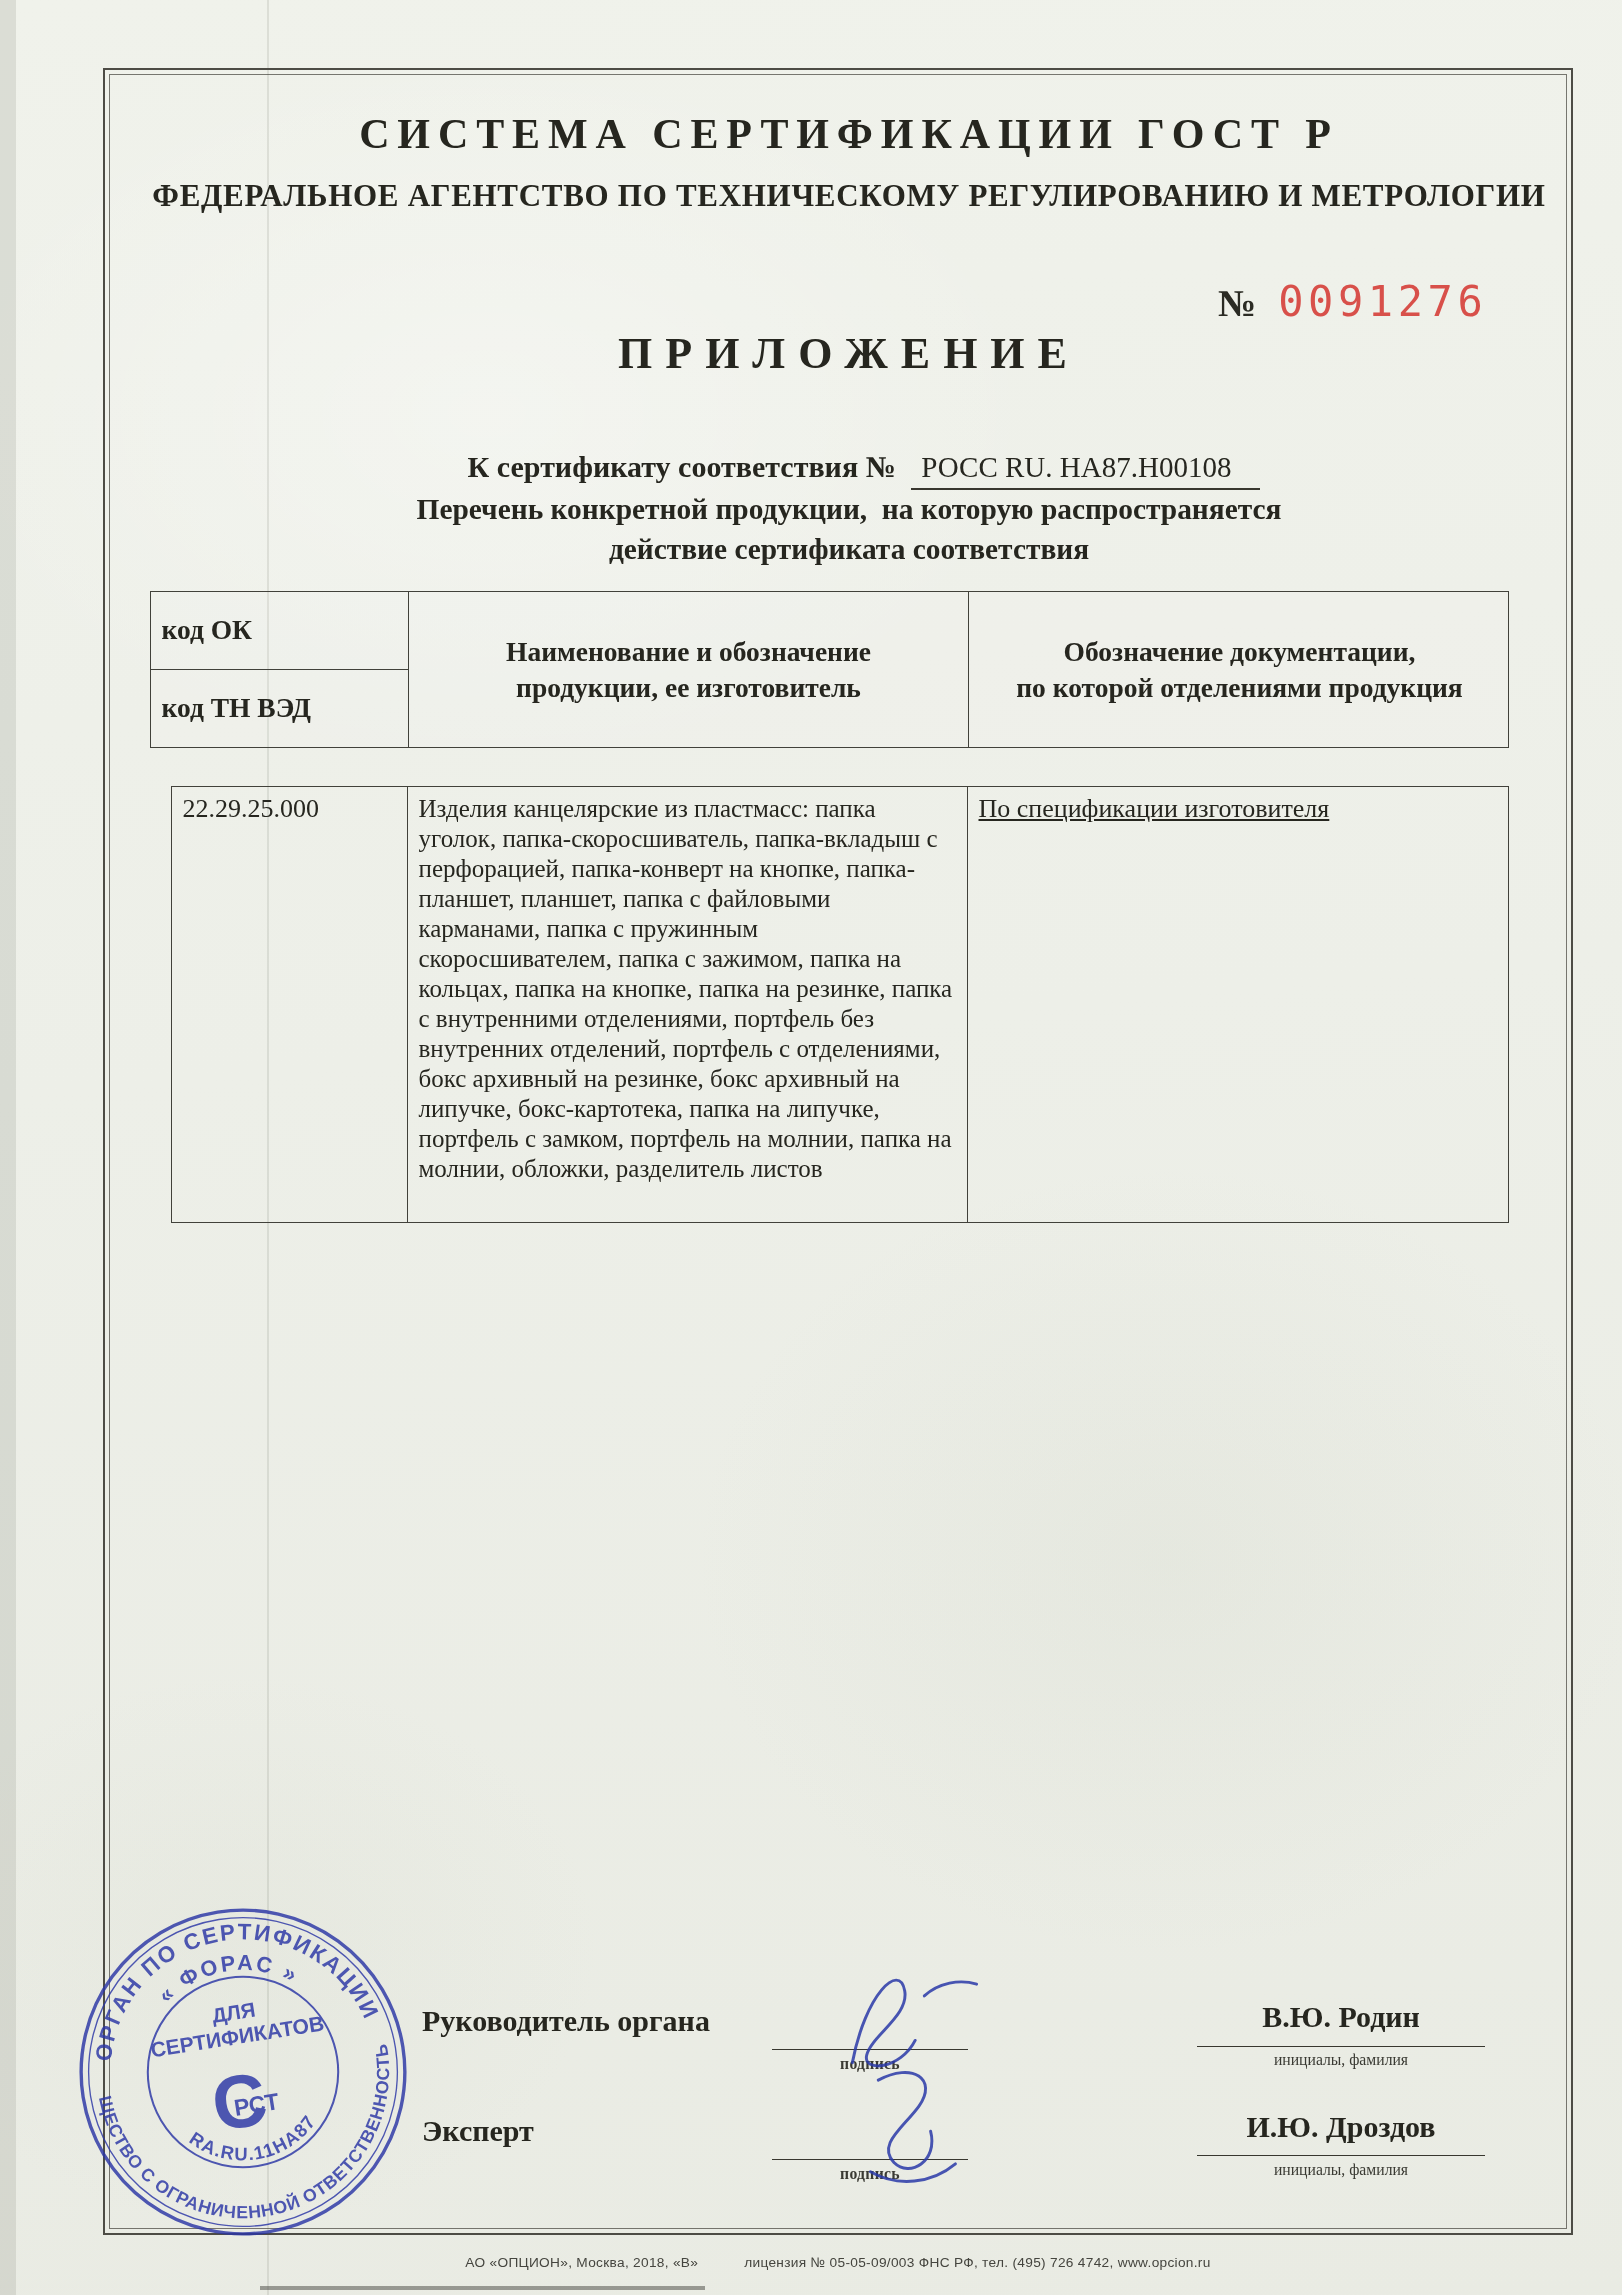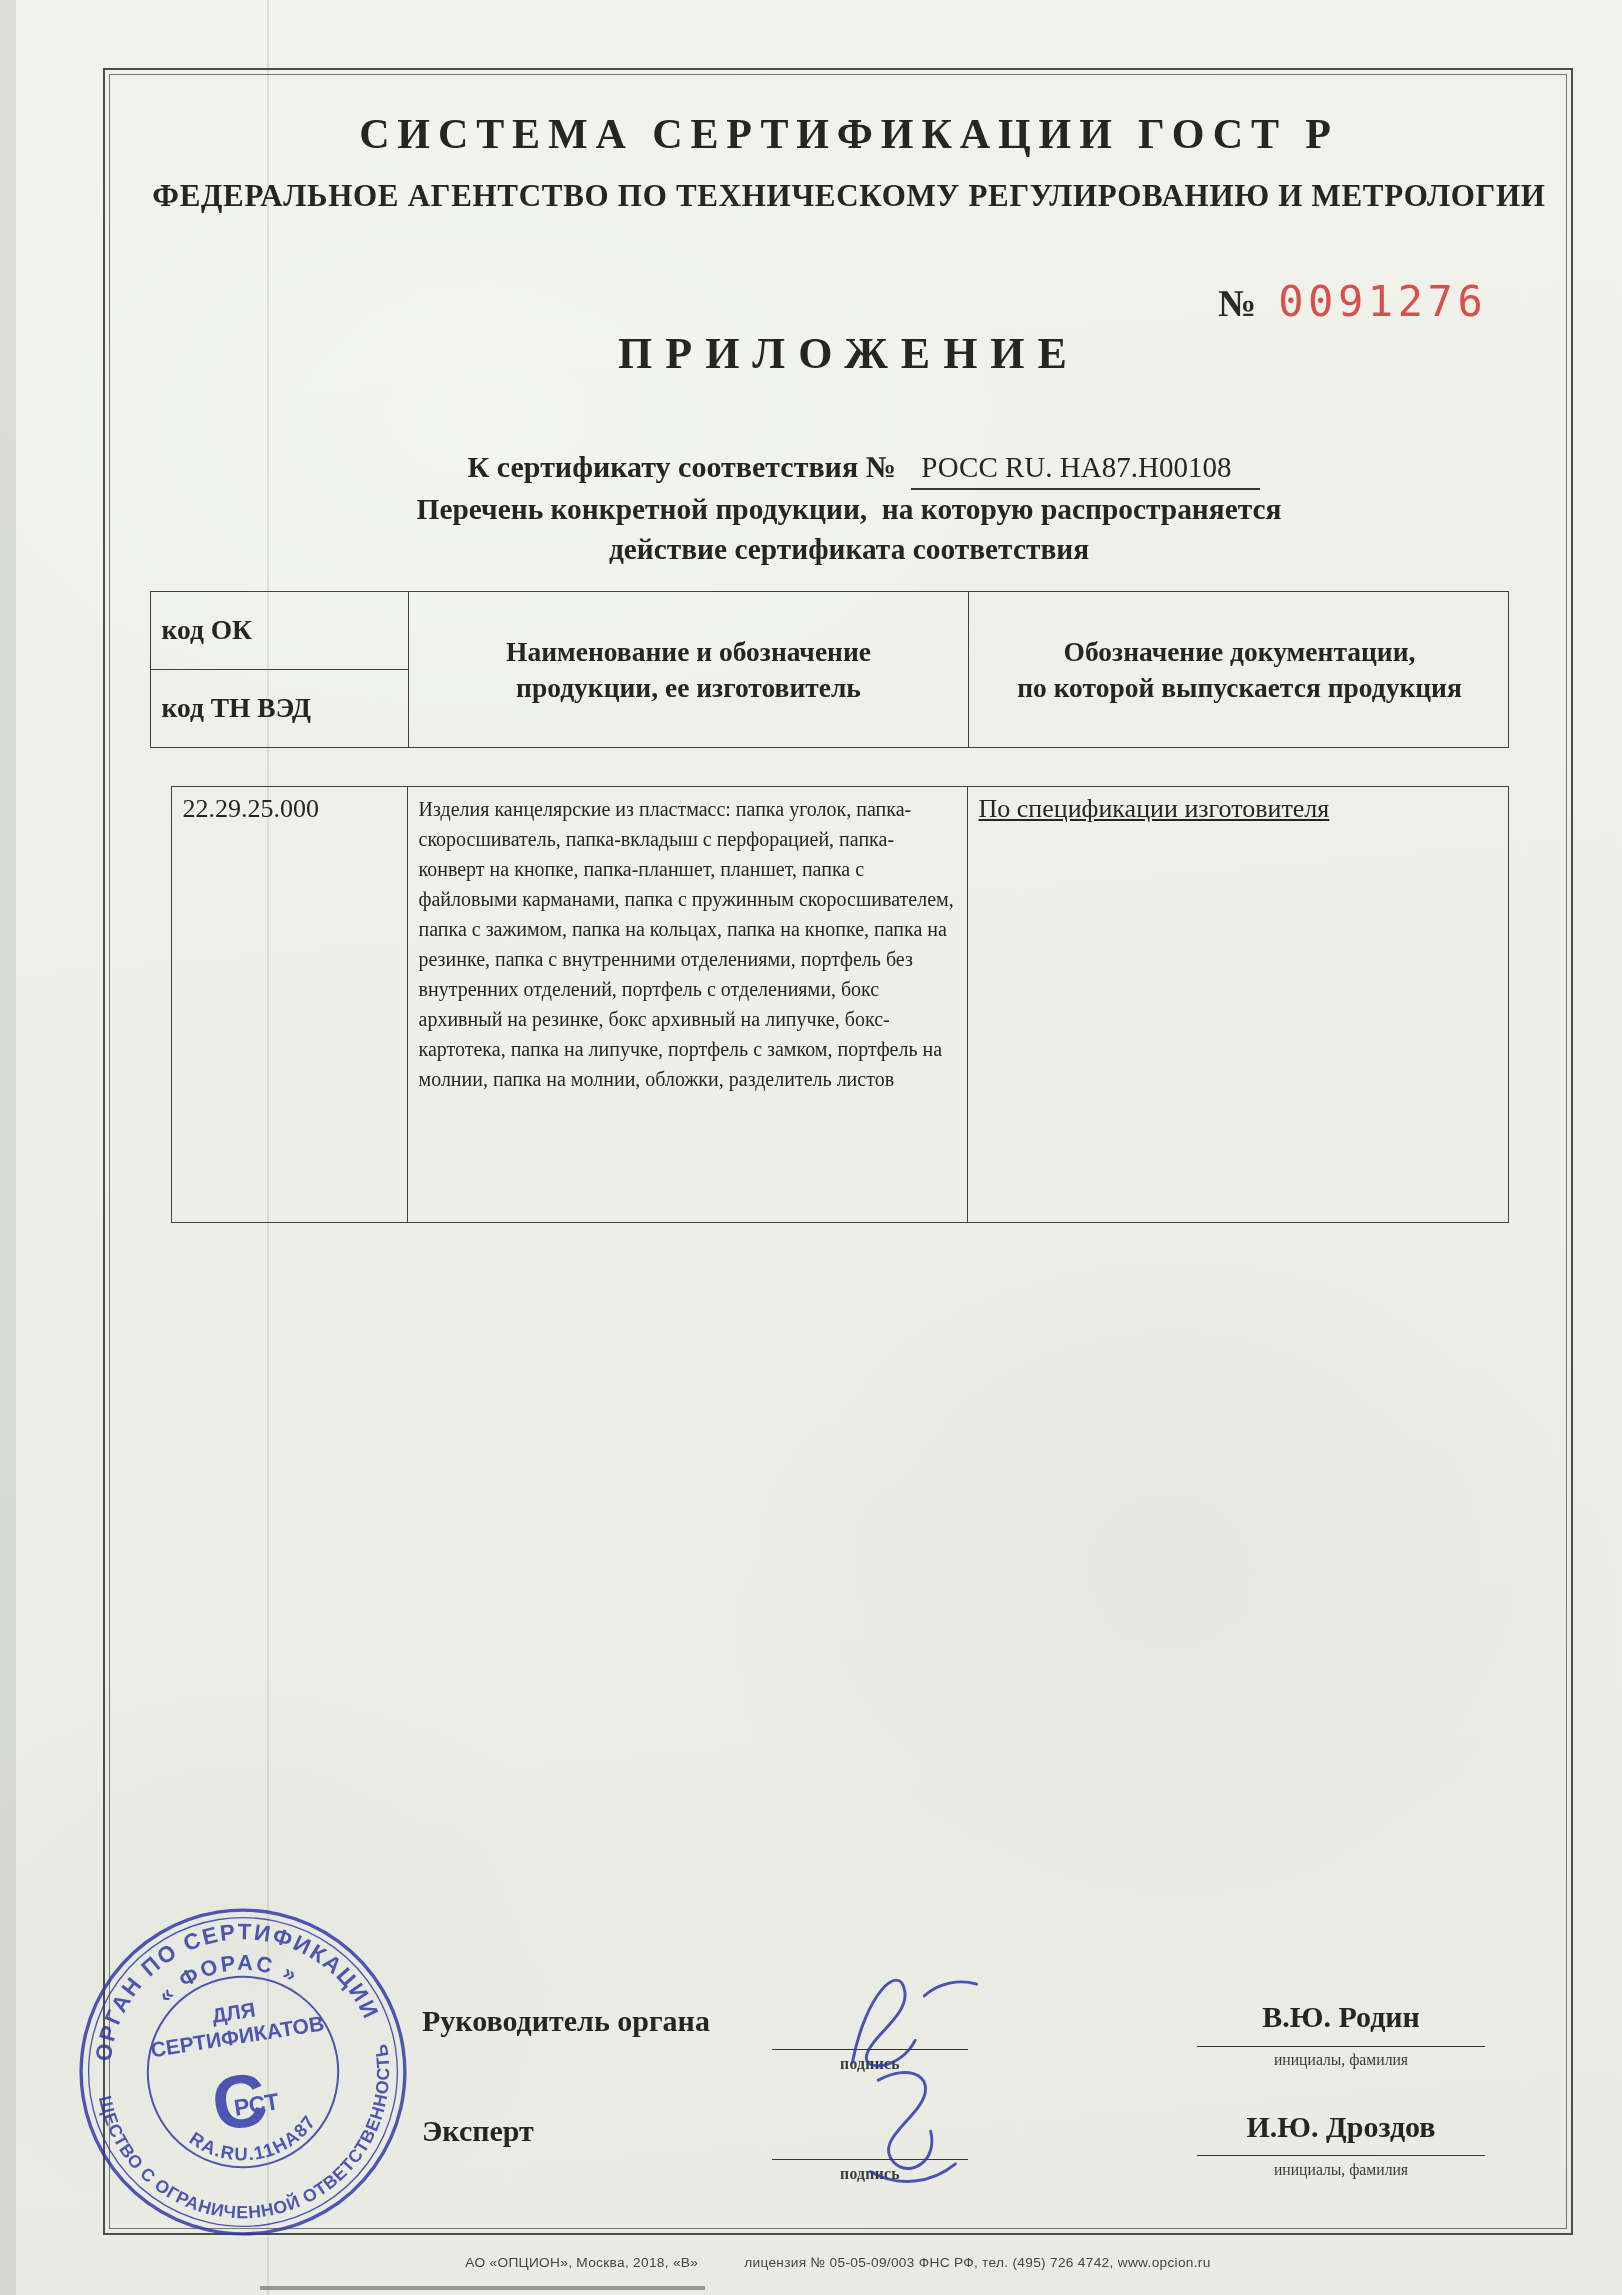--- a/index.html
+++ b/index.html
@@ -92,21 +92,21 @@
   }
 
   .table-body {
     position:absolute; left:171px; top:786px; width:1338px; height:437px;
     display:grid; grid-template-columns:236px 560px 541px;
     border:1.3px solid #41413a;
   }
   .table-body > div { border-right:1.3px solid #41413a; padding:6.5px 10.5px; }
   .table-body > div:last-child { border-right:none; }
   .cell-code { font-size:26px; }
-  .cell-product { font-size:20px; line-height:30px; text-align:left; }
+  .cell-product { font-size:25px; line-height:30px; text-align:left; }
   .cell-doc { font-size:26px;text-decoration:underline; }
 
   .sig-role { position:absolute; left:422px; font-size:30px; font-weight:bold; }
   .sig-line { position:absolute; left:772px; width:196px; border-top:1.3px solid #38372f; }
   .sig-caption {
     position:absolute; left:772px; width:196px; text-align:center;
     font-size:15.7px; color:#3a3a33; letter-spacing:0.3px;font-weight:bold;
   }
   .sig-name {
     position:absolute; left:1197px; width:288px; text-align:center;
@@ -175,21 +175,21 @@
   <div class="centered desc2">действие сертификата соответствия</div>
 
   <div class="table-head">
     <div class="col-codes">
       <div>код ОК</div>
       <div>код ТН ВЭД</div>
     </div>
     <div class="head-cell">Наименование и обозначение
 продукции, ее изготовитель</div>
     <div class="head-cell">Обозначение документации,
-по которой выпускается продукция</div>
+по которой отделениями продукция</div>
   </div>
 
   <div class="table-body">
     <div class="cell-code">22.29.25.000</div>
     <div class="cell-product">Изделия канцелярские из пластмасс: папка уголок, папка-скоросшиватель, папка-вкладыш с перфорацией, папка-конверт на кнопке, папка-планшет, планшет, папка с файловыми карманами, папка с пружинным скоросшивателем, папка с зажимом, папка на кольцах, папка на кнопке, папка на резинке, папка с внутренними отделениями, портфель без внутренних отделений, портфель с отделениями, бокс архивный на резинке, бокс архивный на липучке, бокс-картотека, папка на липучке, портфель с замком, портфель на молнии, папка на молнии, обложки, разделитель листов</div>
     <div class="cell-doc">По спецификации изготовителя</div>
   </div>
 
   <div class="sig-role r1-role">Руководитель органа</div>
   <div class="sig-line r1-sigline"></div>

